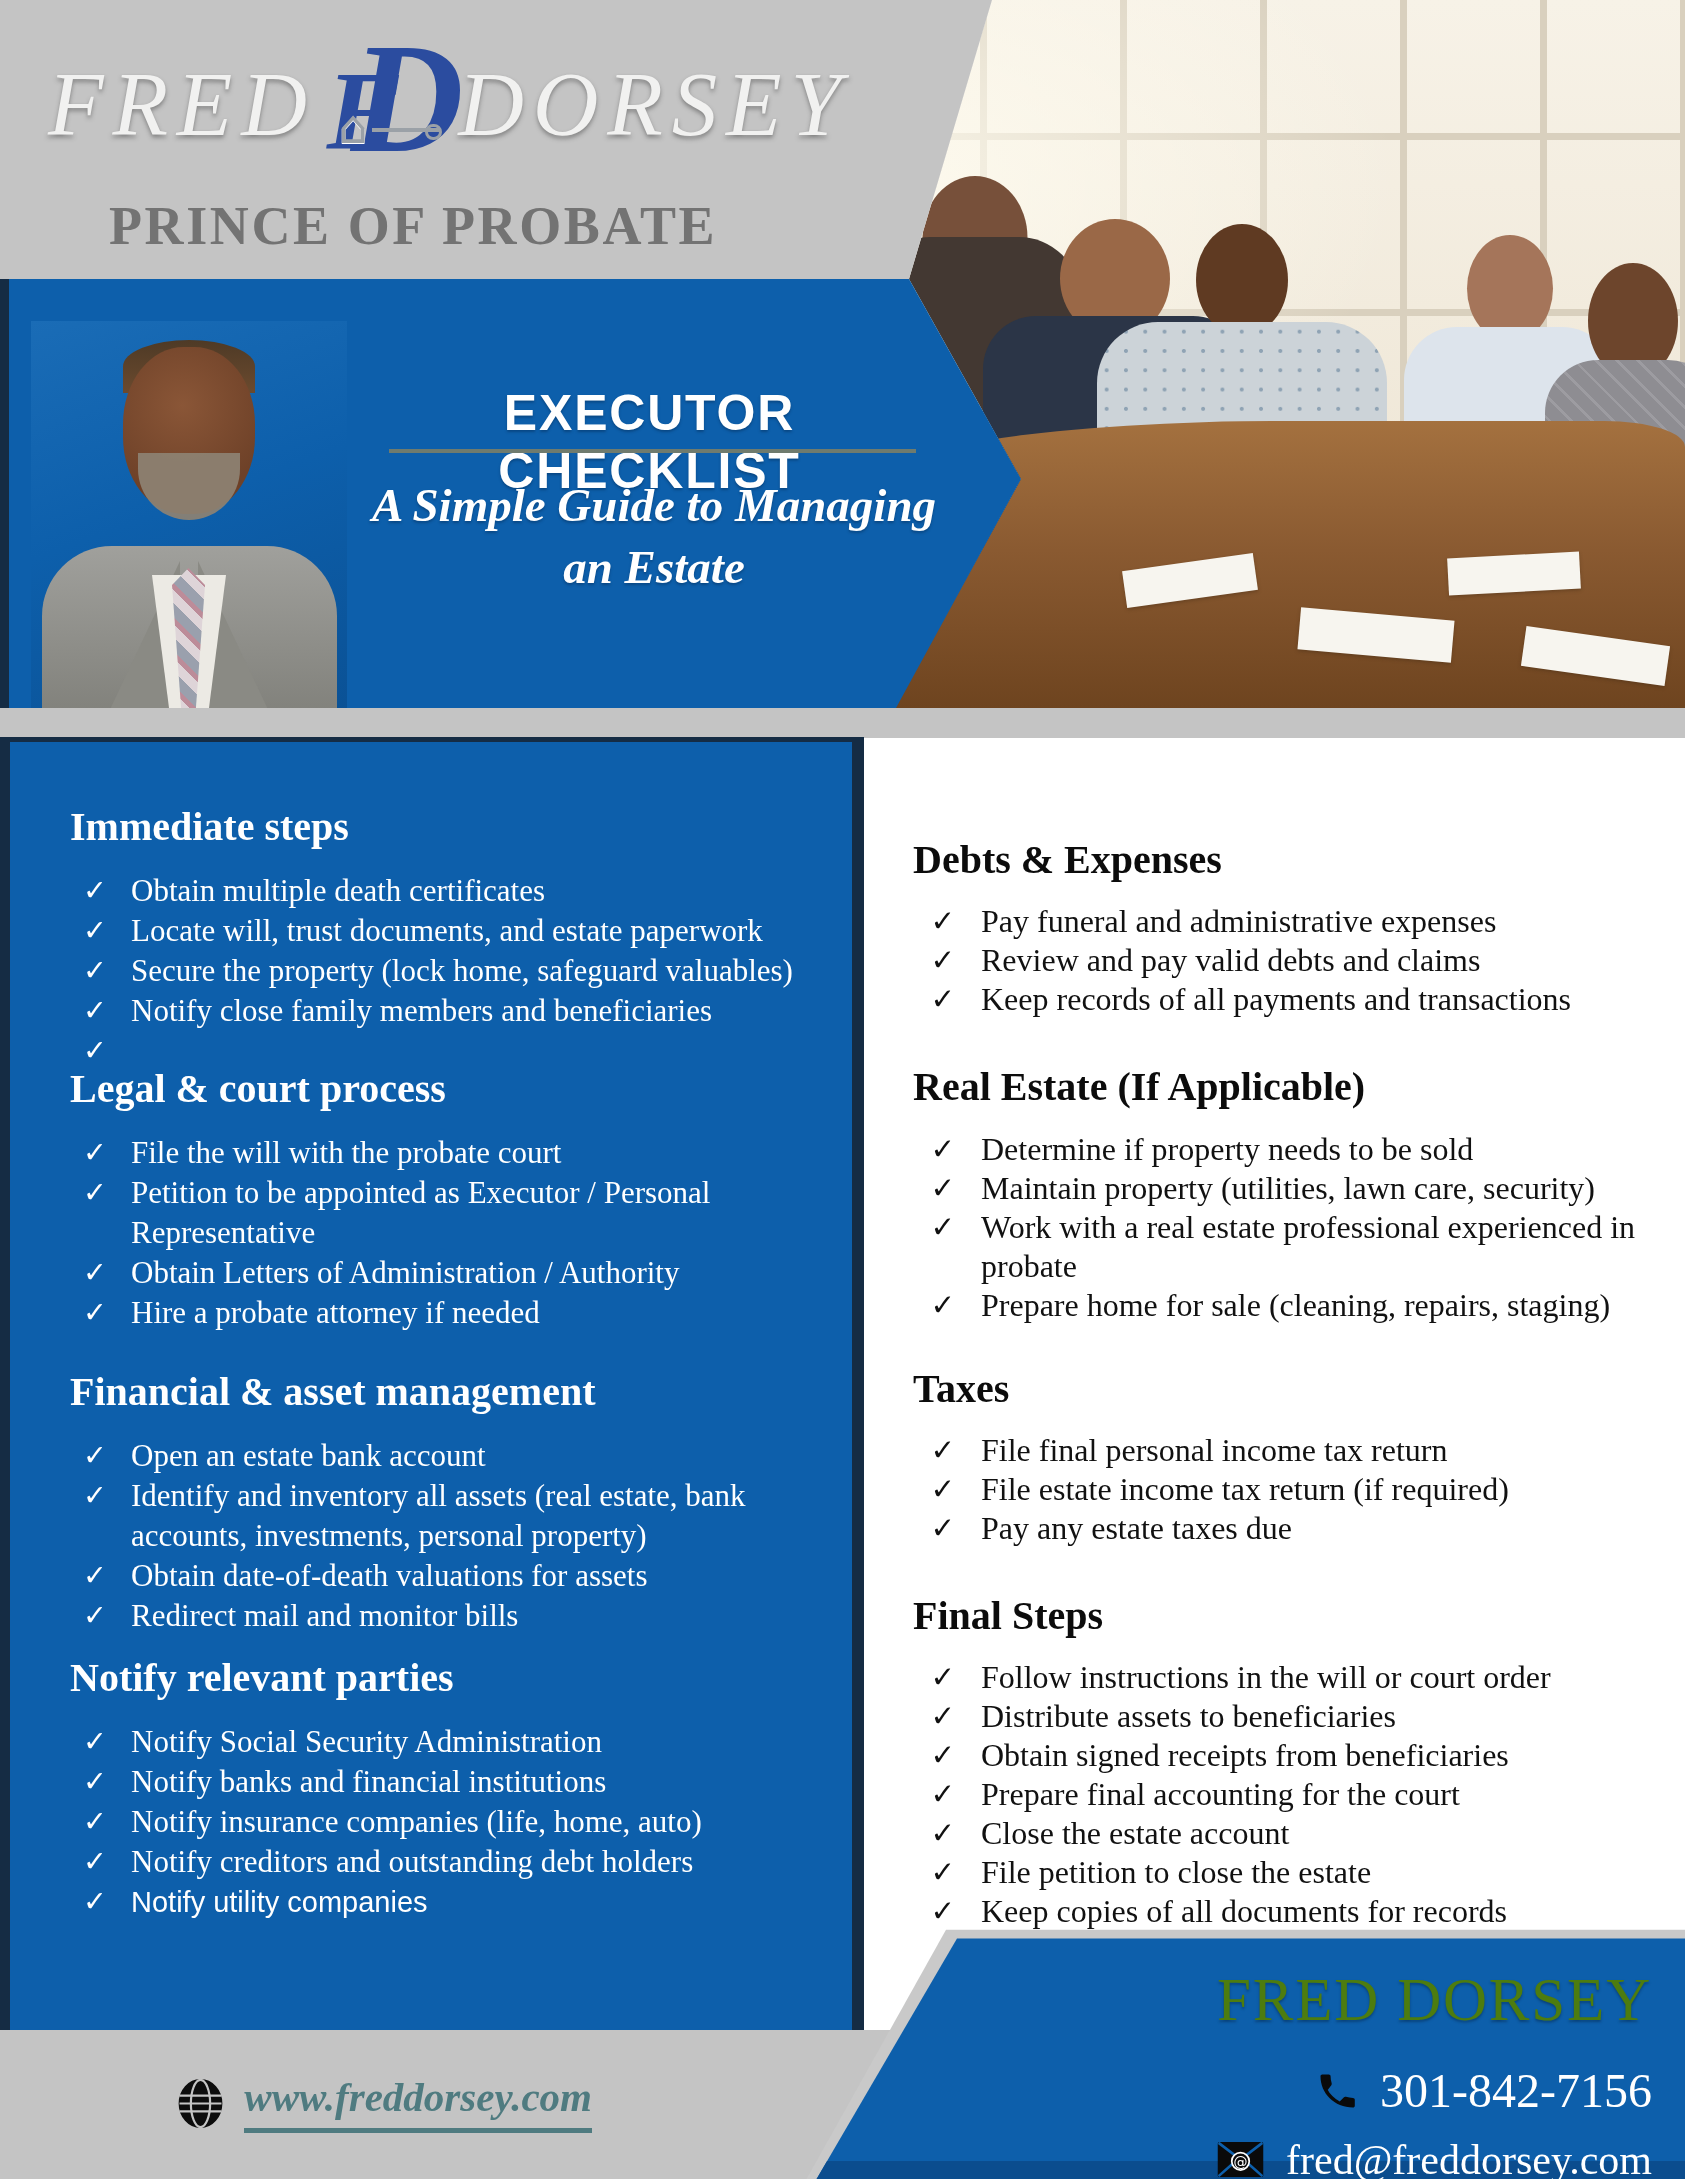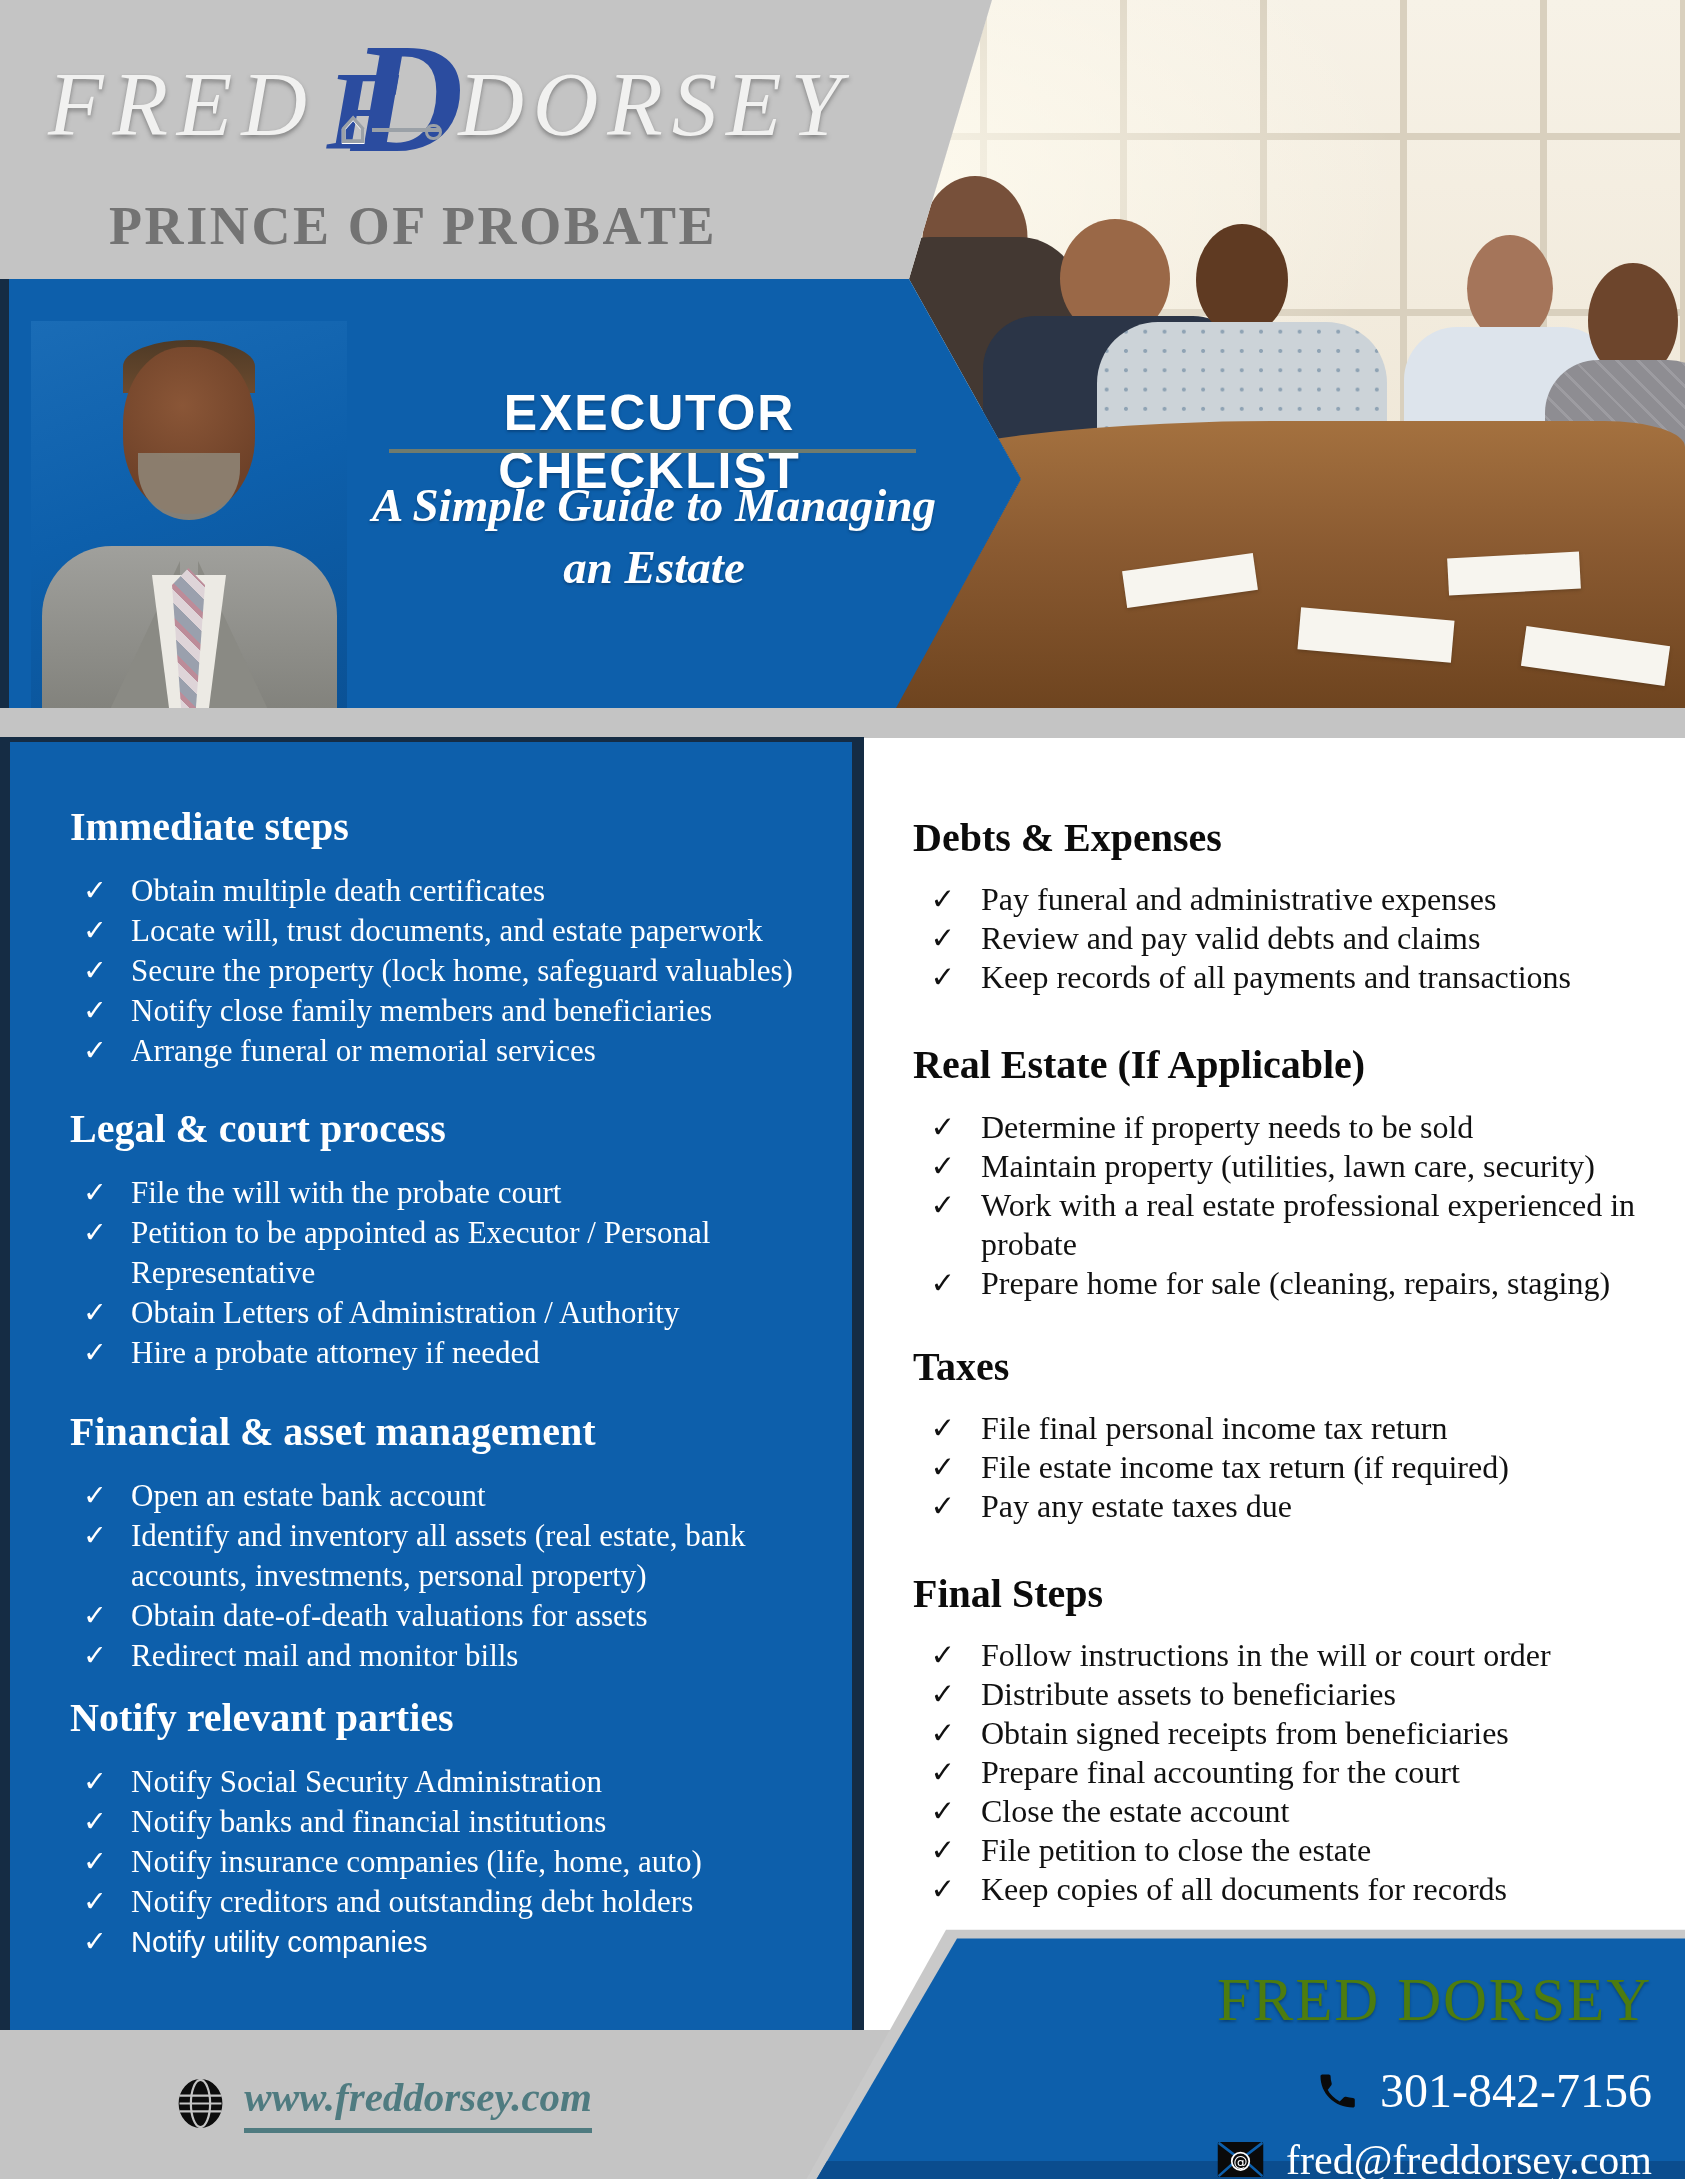--- a/index.html
+++ b/index.html
@@ -100,21 +100,21 @@
   .right-col .check-section ul{margin-top:19.3px;}
   .right-col li{font-size:32px;line-height:39px;position:relative;padding-left:68px;max-width:702px;}
   .right-col .check{position:absolute;left:17.6px;top:0;}
   .check{font-family:"DejaVu Sans",sans-serif;font-size:0.92em;}
   li.sans .item-text{font-family:"Liberation Sans",sans-serif;font-size:29px;}
   
   .left-panel .check-section:nth-of-type(1) h3{margin-top:61px;}
   .left-panel .check-section:nth-of-type(2) h3{margin-top:34px;}
   .left-panel .check-section:nth-of-type(3) h3{margin-top:35px;}
   .left-panel .check-section:nth-of-type(4) h3{margin-top:17.6px;}
-  .right-col .check-section:nth-of-type(1) h3{margin-top:77px;}
+  .right-col .check-section:nth-of-type(1) h3{margin-top:99px;}
   .right-col .check-section:nth-of-type(2) h3{margin-top:44px;}
   .right-col .check-section:nth-of-type(3) h3{margin-top:40px;}
   .right-col .check-section:nth-of-type(4) h3{margin-top:44px;}
 
   
   .bottom-band{position:absolute;left:0;top:2030px;width:1685px;height:149px;background:#c4c4c4;}
   .website{position:absolute;left:176px;top:2073px;display:flex;align-items:center;gap:19.3px;}
   .website a{display:inline-block;font-size:41px;font-weight:bold;font-style:italic;color:#4f7b80;
     text-decoration:none;border-bottom:5.3px solid #4f7b80;padding-bottom:7px;}
   .globe{width:49px;height:49px;}
@@ -212,21 +212,21 @@
   <div class="strip"></div>
 
   <div class="left-panel" id="left-col">
       <section class="check-section">
         <h3>Immediate steps</h3>
         <ul>
           <li><span class="check">✓</span><span class="item-text">Obtain multiple death certificates</span></li>
           <li><span class="check">✓</span><span class="item-text">Locate will, trust documents, and estate paperwork</span></li>
           <li><span class="check">✓</span><span class="item-text">Secure the property (lock home, safeguard valuables)</span></li>
           <li><span class="check">✓</span><span class="item-text">Notify close family members and beneficiaries</span></li>
-          <li><span class="check">✓</span><span class="item-text">Arrange funeral or memorial services</span></li>
+          <li><span class="check">✓</span></li>
         </ul>
       </section>
       <section class="check-section">
         <h3>Legal &amp; court process</h3>
         <ul>
           <li><span class="check">✓</span><span class="item-text">File the will with the probate court</span></li>
           <li><span class="check">✓</span><span class="item-text">Petition to be appointed as Executor / Personal Representative</span></li>
           <li><span class="check">✓</span><span class="item-text">Obtain Letters of Administration / Authority</span></li>
           <li><span class="check">✓</span><span class="item-text">Hire a probate attorney if needed</span></li>
         </ul>

